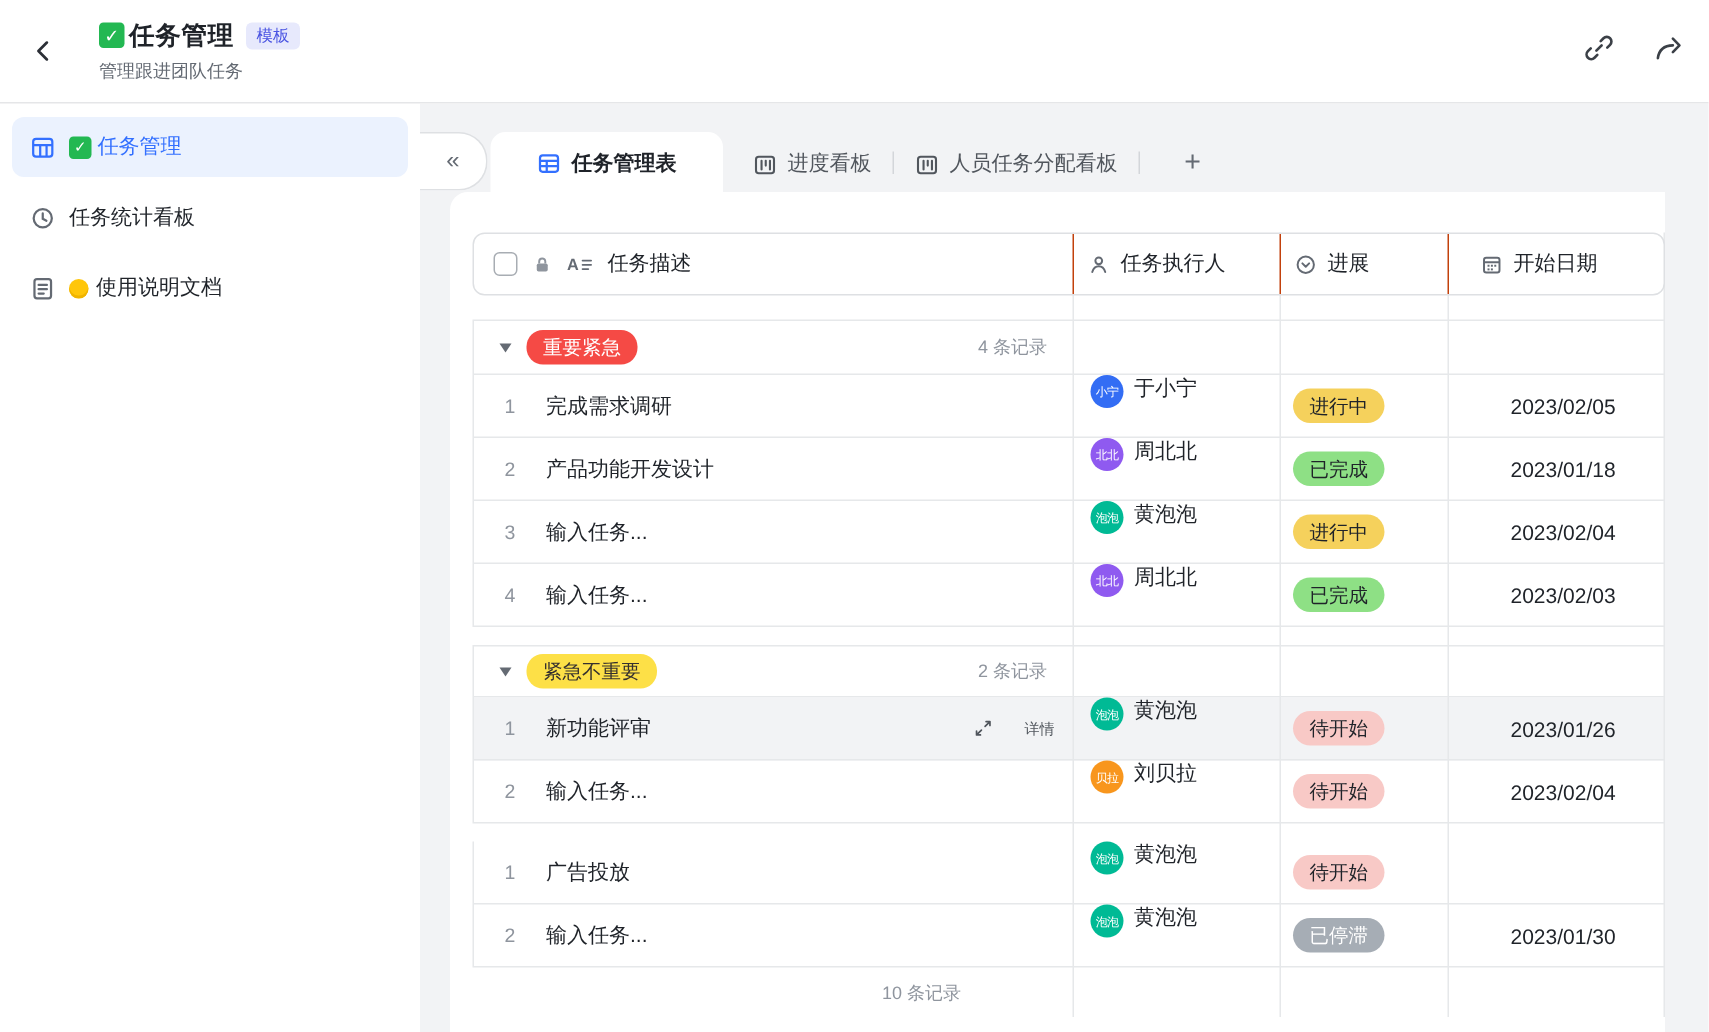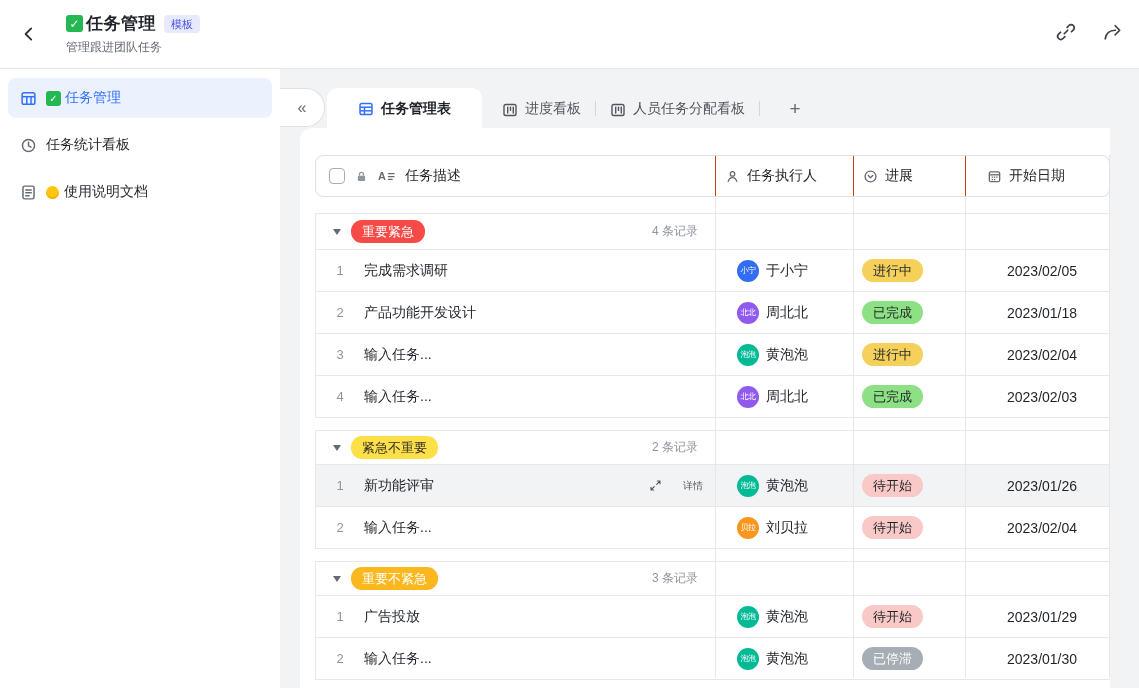--- a/index.html
+++ b/index.html
@@ -72,21 +72,21 @@
   .gcount{position:absolute;right:412px;font-size:12px;color:#8f959e}
 
   .trow{height:42px;display:grid;grid-template-columns:399px 138px 112px 144px;
     border-bottom:1px solid #e6e8ea;position:relative;box-sizing:border-box;cursor:pointer}
   .trow.hovered{background:#f2f3f5}
   .cell-task{display:flex;align-items:center;position:relative}
   .row-index{width:48px;text-align:center;font-size:13px;color:#8f959e}
   .task-text{font-size:14px}
   .detail-btn{position:absolute;right:12px;display:flex;align-items:center;gap:21px;
     color:#51565d;font-size:10px;cursor:pointer}
-  .cell-exec{display:flex;align-items:center;gap:7px;padding-left:22px}
+  .cell-exec{display:flex;align-items:flex-start;gap:7px;padding-left:12px}
   .assignee{font-size:14px}
   .avatar{width:22px;height:22px;border-radius:50%;color:#fff;font-size:8px;
     display:flex;align-items:center;justify-content:center;flex:none;letter-spacing:-.5px}
   .avatar[data-variant="blue"]{background:#336df4}
   .avatar[data-variant="purple"]{background:#8f5af0}
   .avatar[data-variant="teal"]{background:#00ba95}
   .avatar[data-variant="orange"]{background:#f8961d}
   .cell-status{display:flex;align-items:center;padding-left:9px}
   .status-badge{font-size:13px;padding:3px 11px;border-radius:12px;line-height:17px}
   .status-badge[data-variant="yellow"]{background:#f5d15c;color:#1f2329}
@@ -410,41 +410,33 @@
           <div class="cell-status">
             <span class="status-badge" data-variant="pink">待开始</span>
           </div>
           <div class="cell-date">
             <span>2023/02/04</span>
           </div>
         </div>
       </div>
 
       <div class="group">
-        <div class="ghead" style="height:33px">
-          <span class="tri"></span>
-          <span class="gbadge" data-variant="amber-solid">重要不紧急</span>
-          <span class="gcount">3 条记录</span>
-        </div>
 
         <div class="trow">
           <div class="cell-task">
             <span class="row-index">1</span>
             <span class="task-text">广告投放</span>
           </div>
           <div class="cell-exec">
             <span class="avatar" data-variant="teal">泡泡</span>
             <span class="assignee">黄泡泡</span>
           </div>
           <div class="cell-status">
             <span class="status-badge" data-variant="pink">待开始</span>
           </div>
-          <div class="cell-date">
-            <span>2023/01/29</span>
-          </div>
         </div>
 
         <div class="trow">
           <div class="cell-task">
             <span class="row-index">2</span>
             <span class="task-text">输入任务...</span>
           </div>
           <div class="cell-exec">
             <span class="avatar" data-variant="teal">泡泡</span>
             <span class="assignee">黄泡泡</span>

